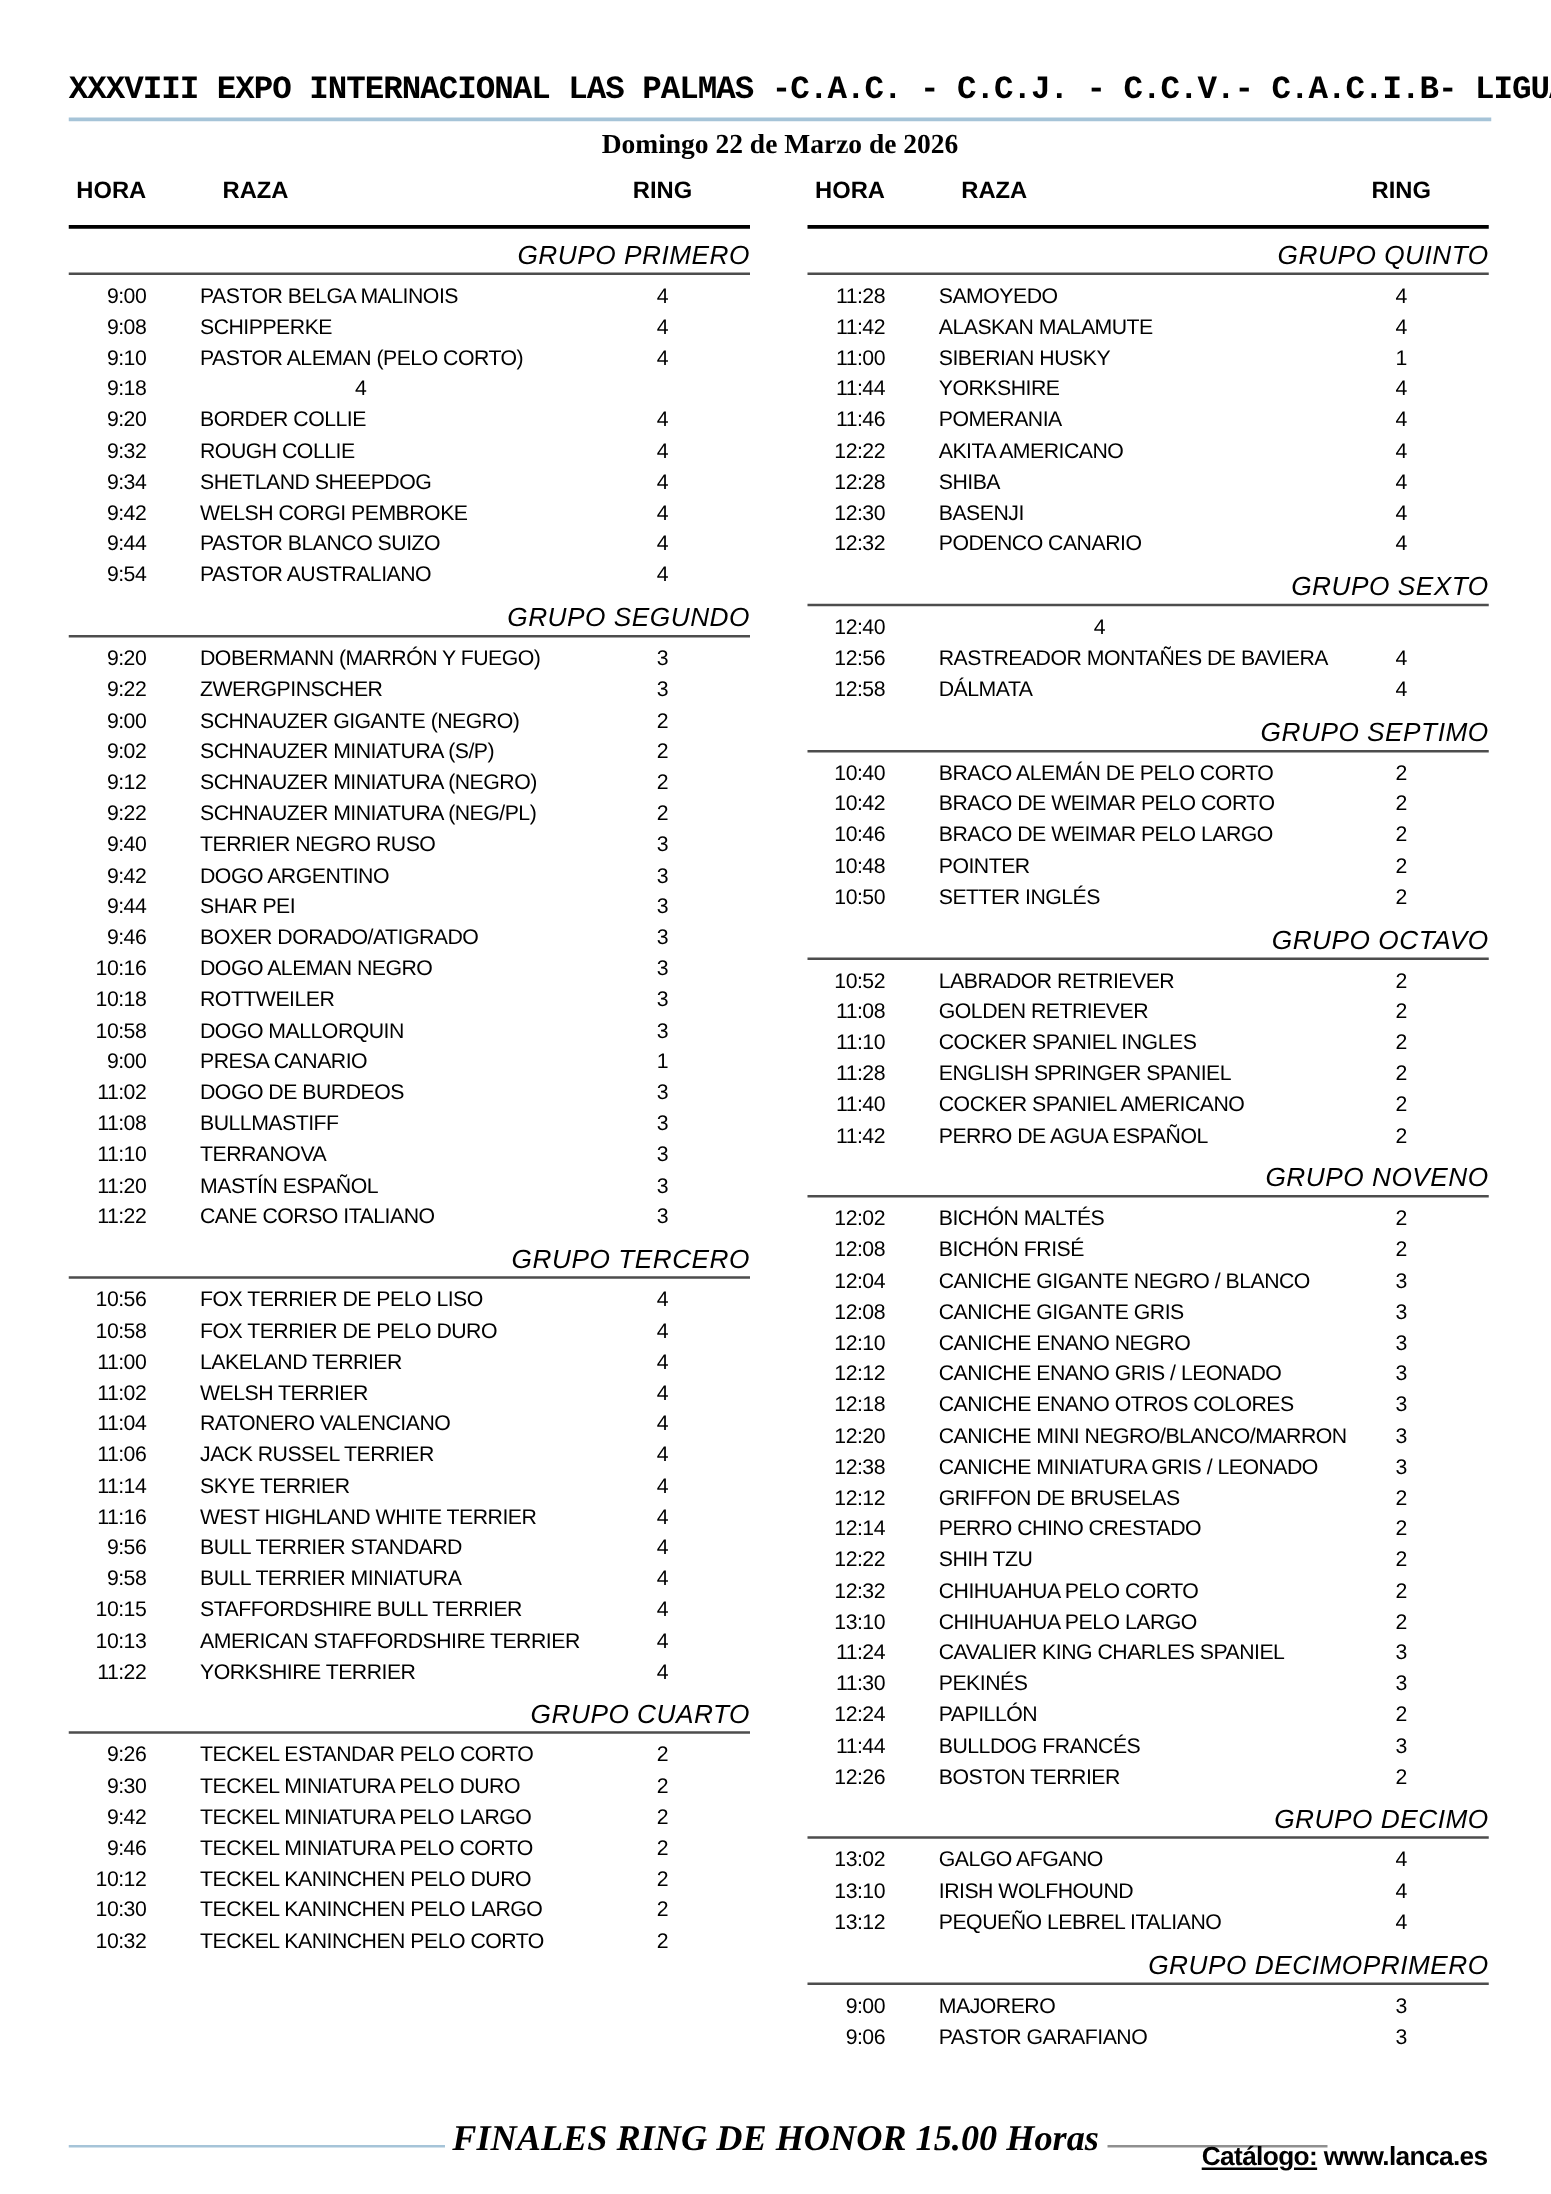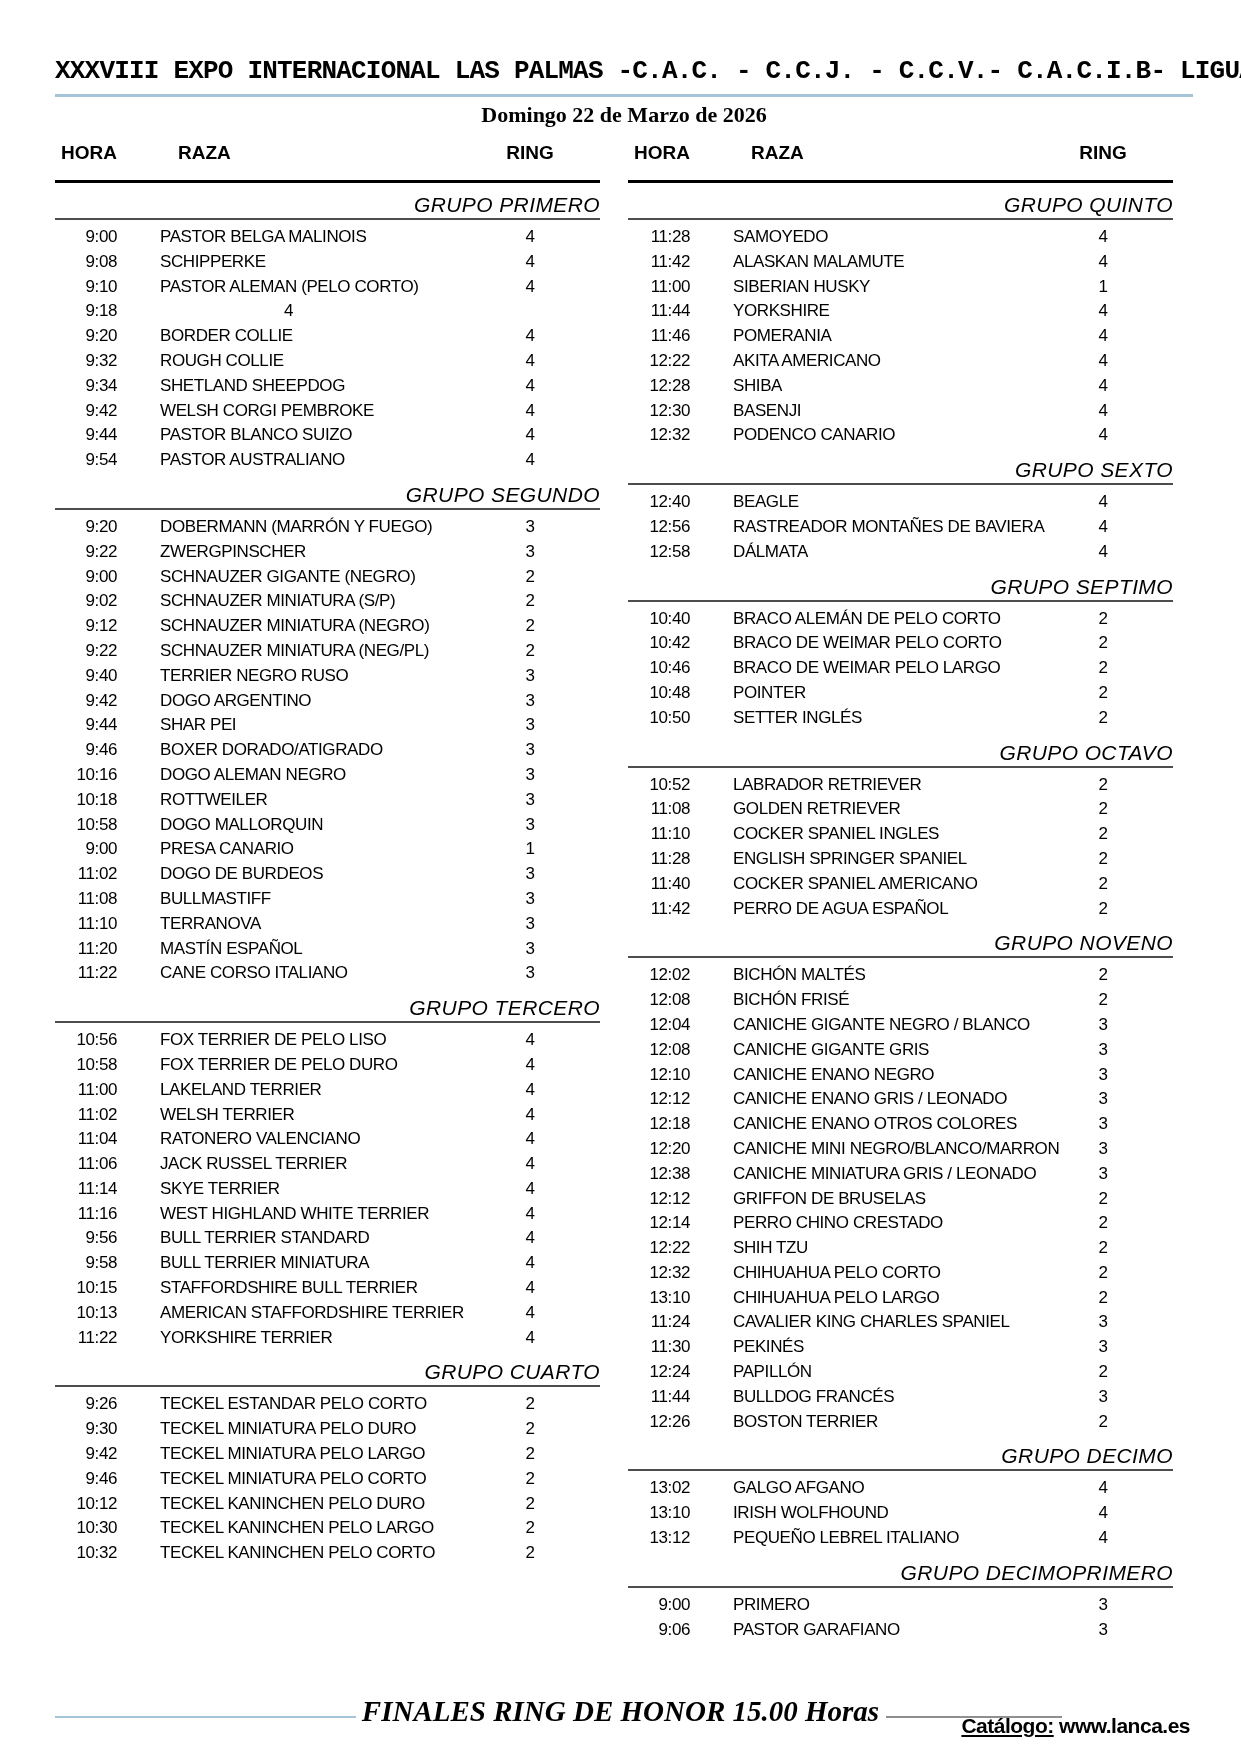--- a/index.html
+++ b/index.html
@@ -14,21 +14,21 @@
   .title {
     text-align:center; font-family:Liberation Mono, monospace; font-weight:bold;
     font-size:26px; line-height:31px; letter-spacing:-0.8px; white-space:nowrap;
   }
   .accent-line { border:none; border-top:3px solid #a6c4d8; margin:7px 0 0 0; }
   .date {
     text-align:center; font-family:"Liberation Serif", serif; font-weight:bold;
     font-size:22px; line-height:26px; margin-top:5px;
   }
 
-  .columns { display:grid; grid-template-columns:545px 545px; column-gap:28px; margin-top:14px; }
+  .columns { display:grid; grid-template-columns:545px 545px; column-gap:46px; margin-top:14px; }
 
   .thead {
     display:grid; grid-template-columns:62px 1fr 105px;
     font-weight:bold; font-size:19px; line-height:22px;
     padding-bottom:16px; border-bottom:3px solid #000;
   }
   .thead .hora { padding-left:6px; }
   .thead .raza { padding-left:61px; }
   .thead .ring { text-align:center; padding-right:35px; }
 
@@ -400,21 +400,20 @@
                 <span class="raza">PODENCO CANARIO</span>
                 <span class="ring">4</span>
               </div>
             </div>
           </section>
           <section class="group">
             <h2 class="group-title">GRUPO SEXTO</h2>
             <div class="rows">
               <div class="row">
                 <span class="hora">12:40</span>
-                <span class="raza">BEAGLE</span>
                 <span class="ring">4</span>
               </div>
               <div class="row">
                 <span class="hora">12:56</span>
                 <span class="raza">RASTREADOR MONTAÑES DE BAVIERA</span>
                 <span class="ring">4</span>
               </div>
               <div class="row">
                 <span class="hora">12:58</span>
                 <span class="raza">DÁLMATA</span>
@@ -605,21 +604,21 @@
                 <span class="raza">PEQUEÑO LEBREL ITALIANO</span>
                 <span class="ring">4</span>
               </div>
             </div>
           </section>
           <section class="group">
             <h2 class="group-title">GRUPO DECIMOPRIMERO</h2>
             <div class="rows">
               <div class="row">
                 <span class="hora">9:00</span>
-                <span class="raza">PRIMERO</span>
+                <span class="raza">MAJORERO</span>
                 <span class="ring">3</span>
               </div>
               <div class="row">
                 <span class="hora">9:06</span>
                 <span class="raza">PASTOR GARAFIANO</span>
                 <span class="ring">3</span>
               </div>
             </div>
           </section>
         </div>

